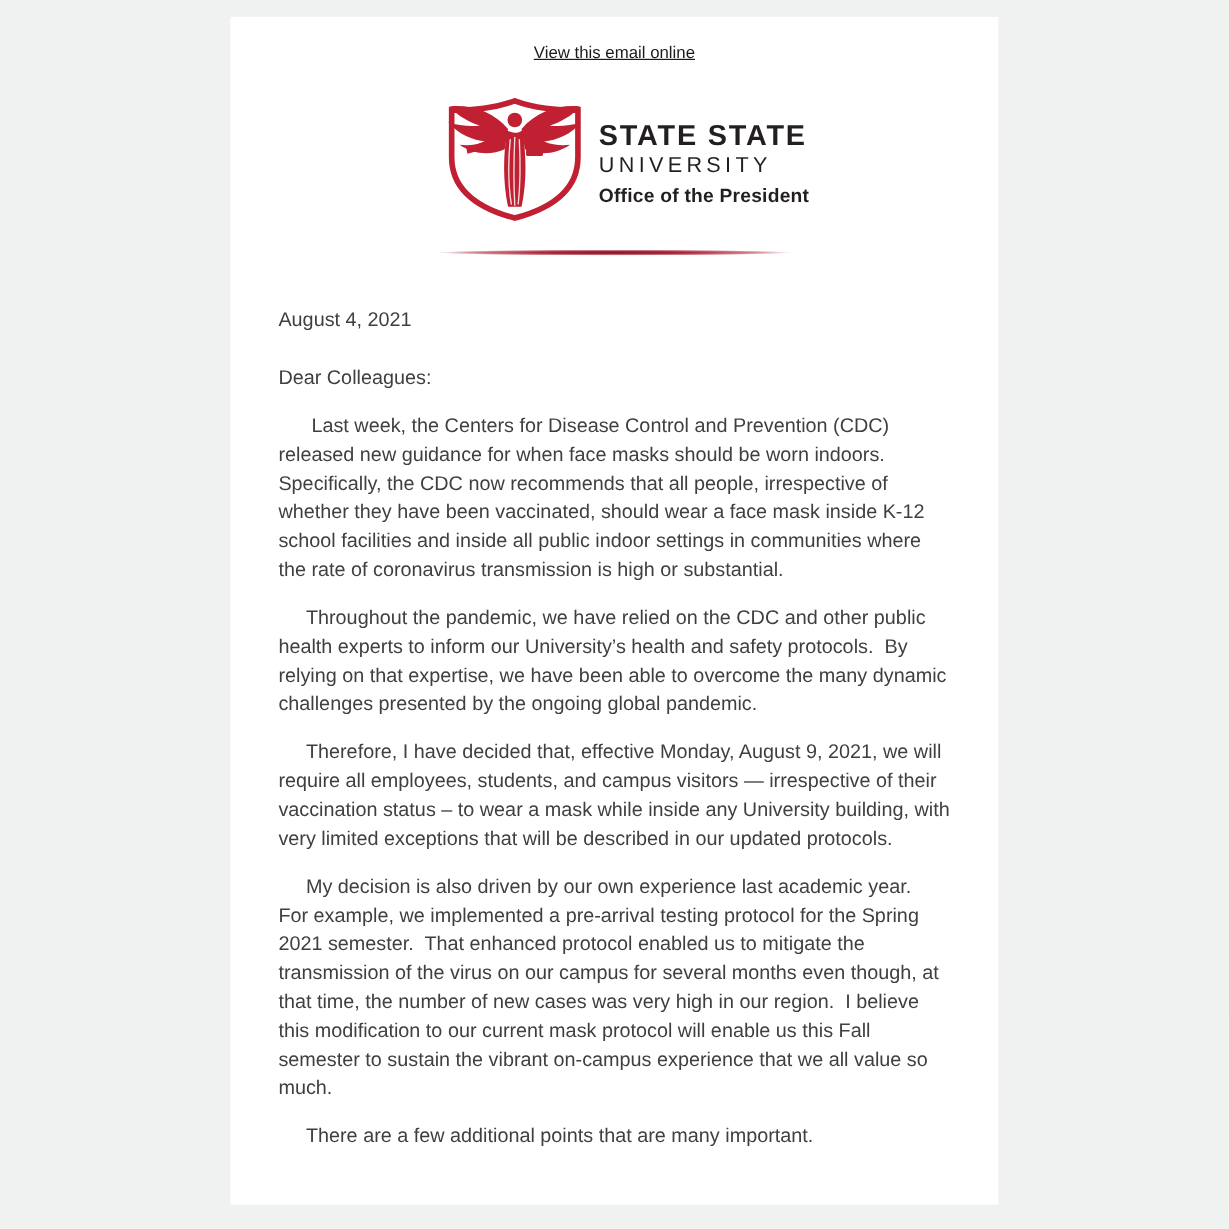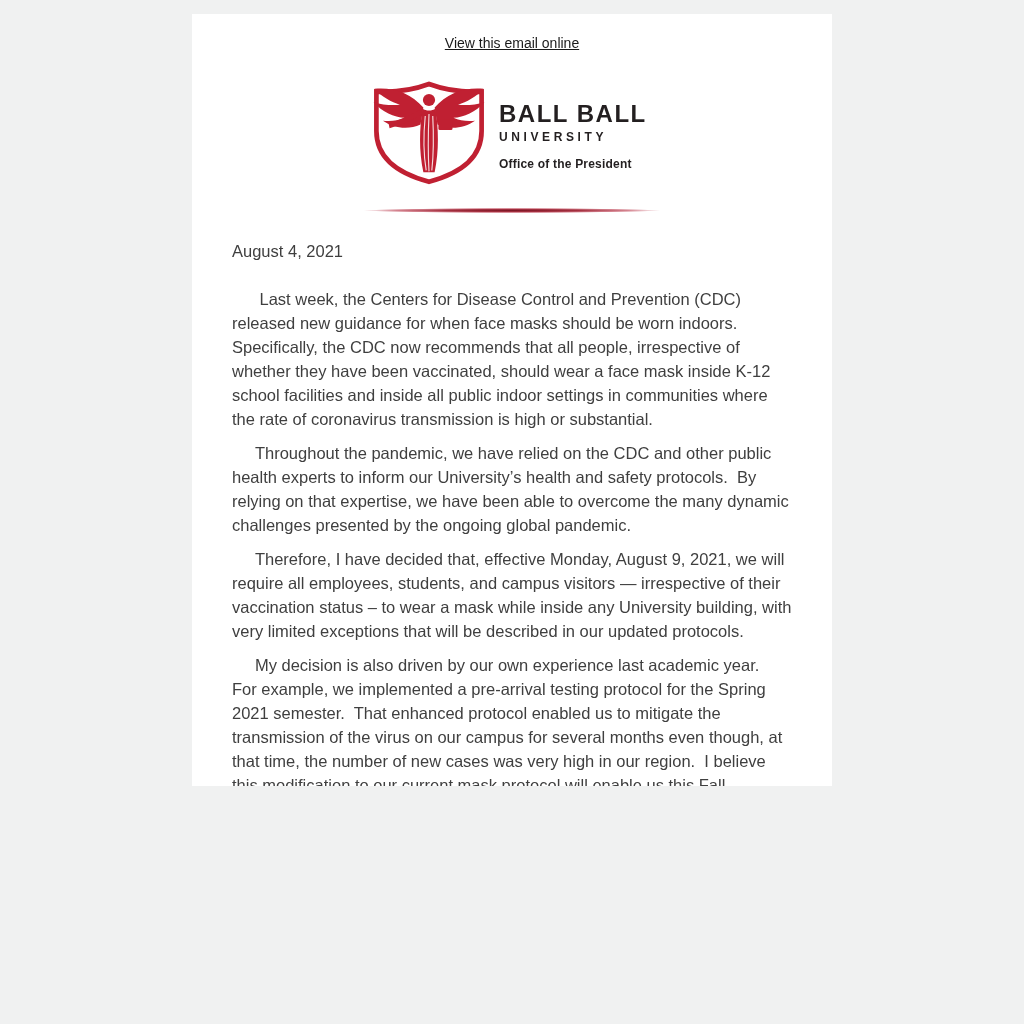--- a/index.html
+++ b/index.html
@@ -3,21 +3,21 @@
 <meta charset="utf-8">
 <style>
   * { margin: 0; padding: 0; box-sizing: border-box; }
   html, body { width: 1024px; }
   body {
     font-family: "Liberation Sans", "DejaVu Sans", sans-serif;
     background: #f0f1f1;
   }
   .page {
     width: 1024px;
-    height: 786px;
+    height: 1004px;
     overflow: hidden;
     background: #f0f1f1;
   }
   .email-body {
     width: 640px;
     margin: 14px auto 0 auto;
     min-height: 1010px;
     background: #ffffff;
     padding-top: 20px;
   }
@@ -48,46 +48,46 @@
     color: #231f20;
     white-space: nowrap;
   }
   .logo-line1 {
     font-weight: bold;
     font-size: 24px;
     letter-spacing: 1.5px;
     line-height: 26px;
   }
   .logo-line2 {
-    font-size: 12px;
+    font-size: 18px;
     letter-spacing: 3.6px;
     line-height: 21px;
-    font-weight: 700;
+    font-weight: 400;
   }
   .logo-office {
     font-weight: bold;
-    font-size: 12px;
+    font-size: 16px;
     line-height: 16px;
     margin-top: 8px;
     letter-spacing: 0.2px;
   }
   .divider {
     width: 296px;
     height: 5px;
     margin: 21px auto 0 auto;
     background: radial-gradient(closest-side, #7c1726 0%, #a42f3f 45%, #d4838f 78%, rgba(212,131,143,0) 100%);
   }
   .letter {
     padding: 26px 40px 30px 40px;
     color: #3f3f3f;
     font-size: 16.5px;
     line-height: 24px;
   }
   .letter p {
-    margin: 0 0 10px 0;
+    margin: 16px 0 10px 0;
     white-space: pre-wrap;
   }
   .letter p.date { margin-bottom: 24px; }
 </style>
 </head>
 <body>
 
 <div class="page">
   <div class="email-body">
 
@@ -106,30 +106,31 @@
           <path d="M59 40 C48 47 36 52 24 55 L23 50 C35 46 47 41 57 35 Z"></path>
           <rect x="76" y="46" width="15" height="11" rx="1.5"></rect>
         </g>
         <g stroke="#ffffff" stroke-width="1.2" fill="none" opacity="0.85">
           <path d="M62 42 C60 62 60 82 63 100"></path>
           <path d="M66 40 C65 62 65 84 66 101"></path>
           <path d="M70 42 C71 62 71 82 69 100"></path>
         </g>
       </svg>
       <div class="logo-text">
-        <div class="logo-line1">BALL BALL</div>
+        <div class="logo-line1">STATE STATE</div>
         <div class="logo-line2">UNIVERSITY</div>
         <div class="logo-office">Office of the President</div>
       </div>
     </div>
 
     <div class="divider"></div>
 
     <div class="letter" id="letter">
         <p class="date">August 4, 2021</p>
+        <p>Dear Colleagues:</p>
         <p>      Last week, the Centers for Disease Control and Prevention (CDC) released new guidance for when face masks should be worn indoors.  Specifically, the CDC now recommends that all people, irrespective of whether they have been vaccinated, should wear a face mask inside K-12 school facilities and inside all public indoor settings in communities where the rate of coronavirus transmission is high or substantial.</p>
         <p>     Throughout the pandemic, we have relied on the CDC and other public health experts to inform our University’s health and safety protocols.  By relying on that expertise, we have been able to overcome the many dynamic challenges presented by the ongoing global pandemic.</p>
         <p>     Therefore, I have decided that, effective Monday, August 9, 2021, we will require all employees, students, and campus visitors — irrespective of their vaccination status – to wear a mask while inside any University building, with very limited exceptions that will be described in our updated protocols.</p>
         <p>     My decision is also driven by our own experience last academic year.  For example, we implemented a pre-arrival testing protocol for the Spring 2021 semester.  That enhanced protocol enabled us to mitigate the transmission of the virus on our campus for several months even though, at that time, the number of new cases was very high in our region.  I believe this modification to our current mask protocol will enable us this Fall semester to sustain the vibrant on-campus experience that we all value so much.</p>
         <p>     There are a few additional points that are many important.</p>
       </div>
 
   </div>
 </div>
 

